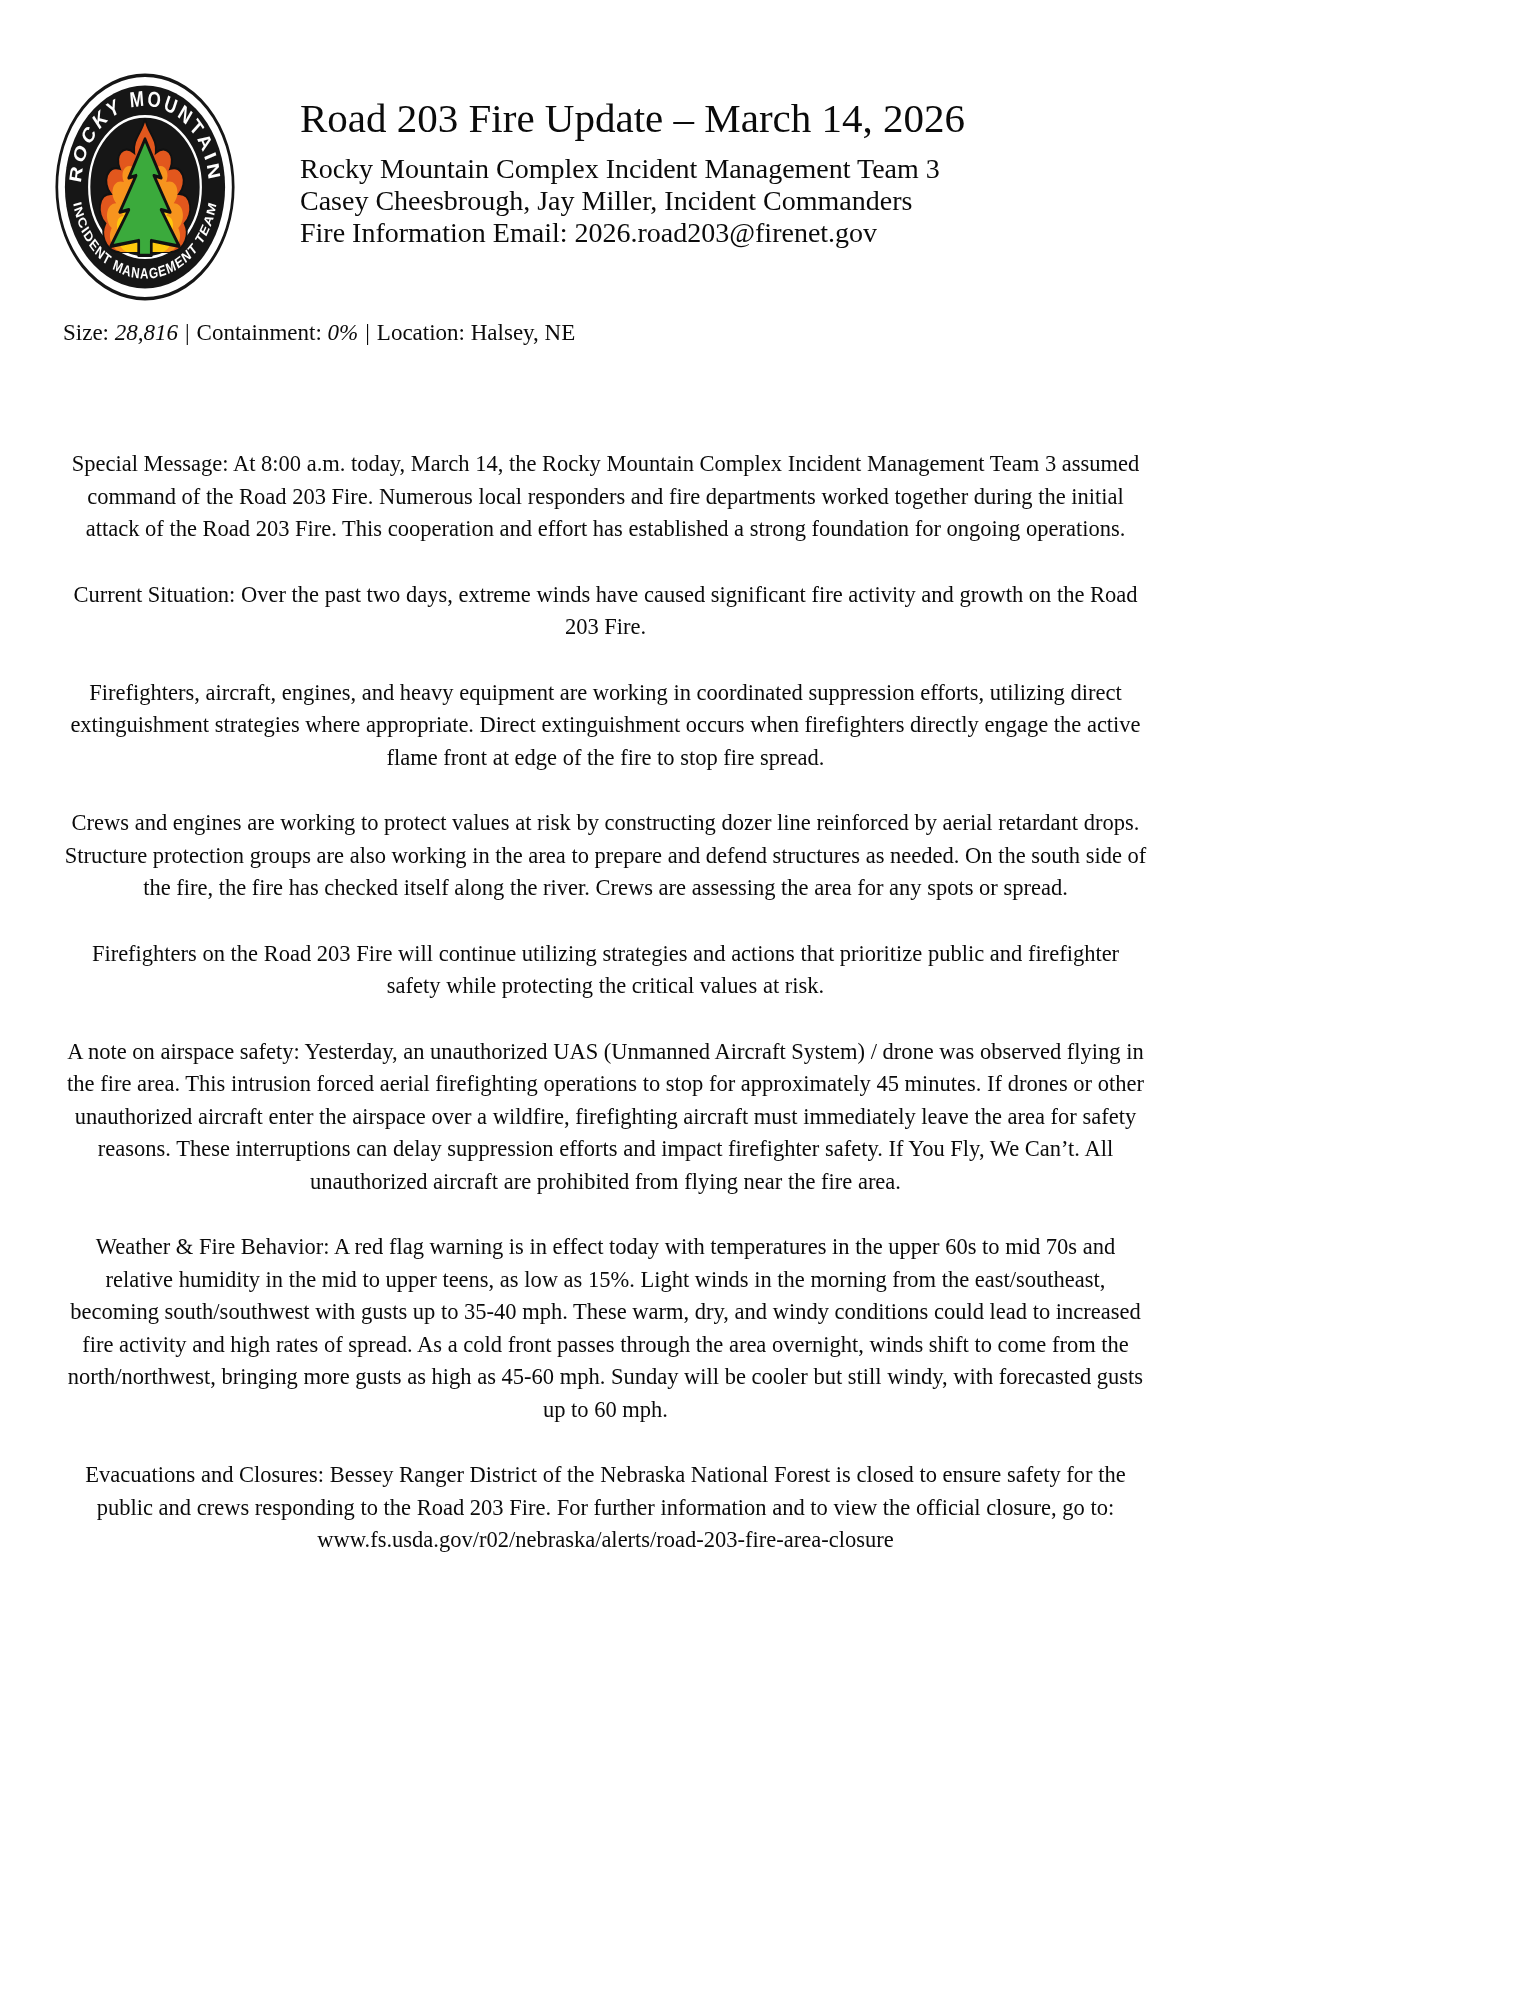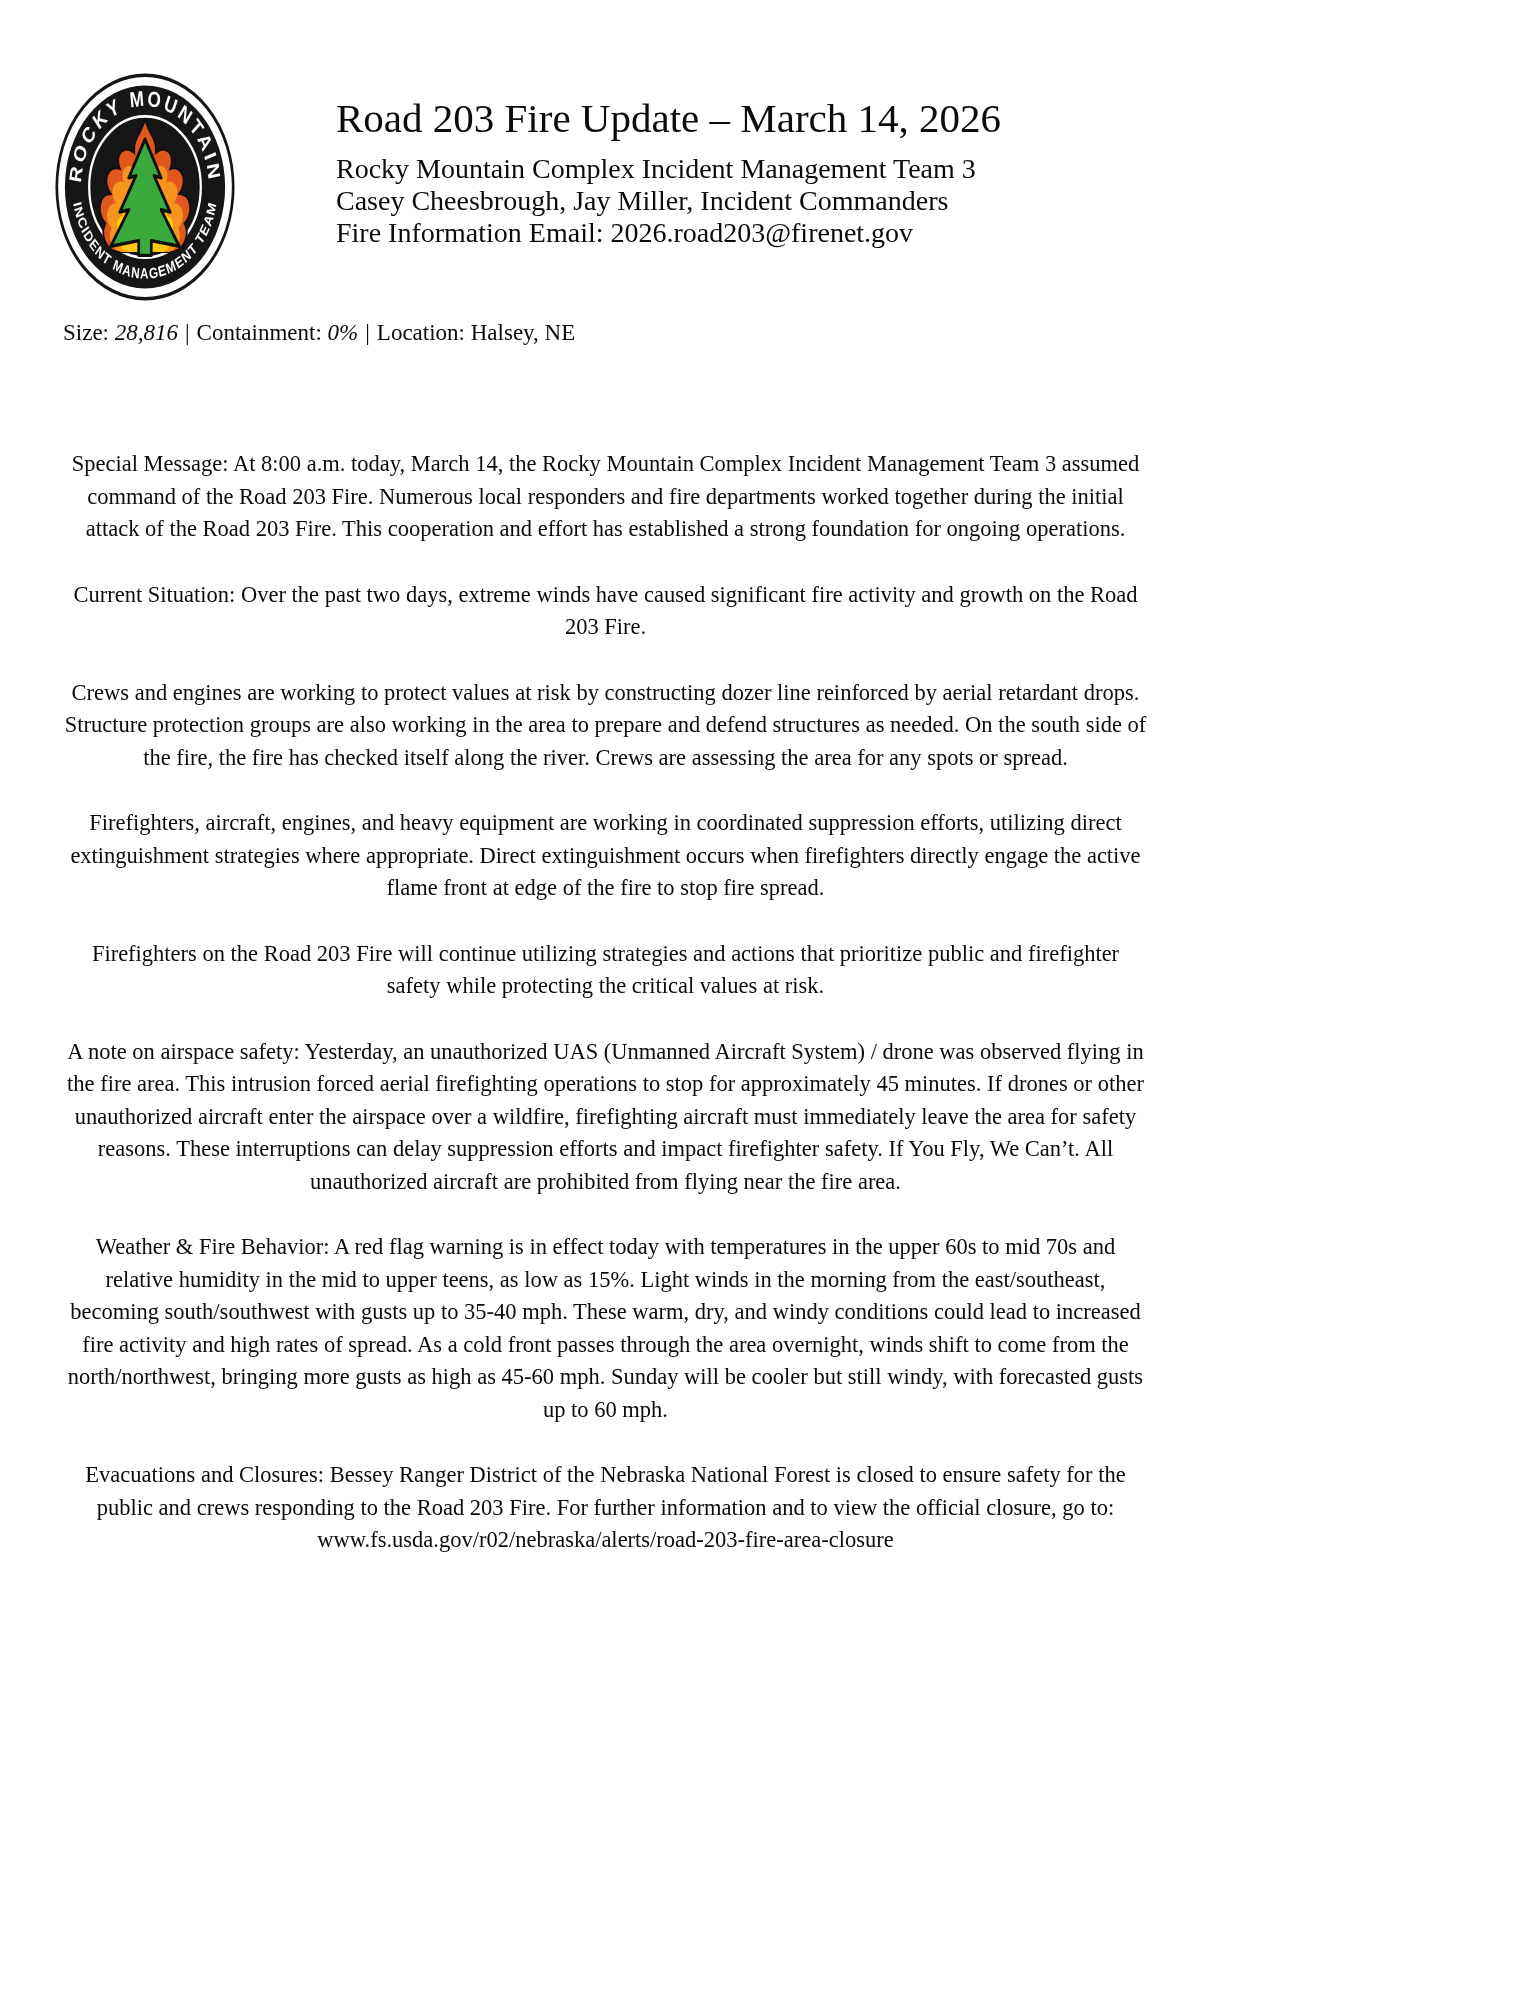--- a/index.html
+++ b/index.html
@@ -30,21 +30,21 @@
     fill: #ffffff;
   }
   .arc-bot {
     font-family: "Liberation Sans", sans-serif;
     font-weight: bold;
     font-size: 13px;
     letter-spacing: 1px;
     fill: #ffffff;
   }
 
-  .header-text { position: absolute; left: 300px; top: 96px; margin-left: 36px; }
+  .header-text { position: absolute; left: 300px; top: 96px; }
   .doc-title {
     margin: 0;
     font-size: 41px;
     font-weight: normal;
     line-height: 1.1;
     white-space: nowrap;
   }
   .subtitle { margin-top: 12px; font-size: 28px; line-height: 32px; }
 
   
@@ -118,23 +118,23 @@
   <div class="stats">
     <div><span class="b">Size:</span> <span class="i">28,816</span><span class="sep">|</span><span class="b">Containment:</span> <span class="i">0%</span><span class="sep">|</span><span>Location: Halsey, NE</span></div>
   </div>
 
   <div class="body-text">
 
     <p><span class="b">Special Message</span><span>: At 8:00 a.m. today, March 14, the Rocky Mountain Complex Incident Management Team 3 assumed command of the Road 203 Fire. Numerous local responders and fire departments worked together during the initial attack of the Road 203 Fire. This cooperation and effort has established a strong foundation for ongoing operations.</span></p>
 
     <p><span class="b">Current Situation:</span><span> Over the past two days, extreme winds have caused significant fire activity and growth on the Road 203 Fire.</span></p>
 
+    <p><span>Firefighters, aircraft, engines, and heavy equipment are working in coordinated suppression efforts, utilizing direct extinguishment strategies where appropriate. Direct extinguishment occurs when firefighters directly engage the active flame front at edge of the fire to stop fire spread.</span></p>
+
     <p><span>Crews and engines are working to protect values at risk by constructing dozer line reinforced by aerial retardant drops. Structure protection groups are also working in the area to prepare and defend structures as needed. On the south side of the fire, the fire has checked itself along the river. Crews are assessing the area for any spots or spread.</span></p>
-
-    <p><span>Firefighters, aircraft, engines, and heavy equipment are working in coordinated suppression efforts, utilizing direct extinguishment strategies where appropriate. Direct extinguishment occurs when firefighters directly engage the active flame front at edge of the fire to stop fire spread.</span></p>
 
 
     <p><span>Firefighters on the Road 203 Fire will continue utilizing strategies and actions that prioritize public and firefighter safety while protecting the critical values at risk.</span></p>
 
     <p><span class="b">A note on airspace safety:</span><span> Yesterday, an unauthorized UAS (Unmanned Aircraft System) / drone was observed flying in the fire area. This intrusion forced aerial firefighting operations to stop for approximately 45 minutes. If drones or other unauthorized aircraft enter the airspace over a wildfire, firefighting aircraft must immediately leave the area for safety reasons. These interruptions can delay suppression efforts and impact firefighter safety. </span><span class="b">If You Fly, We Can’t.</span><span> All unauthorized aircraft are prohibited from flying near the fire area.</span></p>
 
     <p><span class="b">Weather &amp; Fire Behavior:</span><span> A red flag warning is in effect today with temperatures in the upper 60s to mid 70s and relative humidity in the mid to upper teens, as low as 15%. Light winds in the morning from the east/southeast, becoming south/southwest with gusts up to 35-40 mph. These warm, dry, and windy conditions could lead to increased fire activity and high rates of spread. As a cold front passes through the area overnight, winds shift to come from the north/northwest, bringing more gusts as high as 45-60 mph. Sunday will be cooler but still windy, with forecasted gusts up to 60 mph.</span></p>
 
     <p><span class="b">Evacuations and Closures</span><span>: Bessey Ranger District of the Nebraska National Forest is closed to ensure safety for the public and crews responding to the Road 203 Fire. For further information and to view the official closure, go to: </span><span>www.fs.usda.gov/r02/nebraska/alerts/road-203-fire-area-closure</span></p>
 

